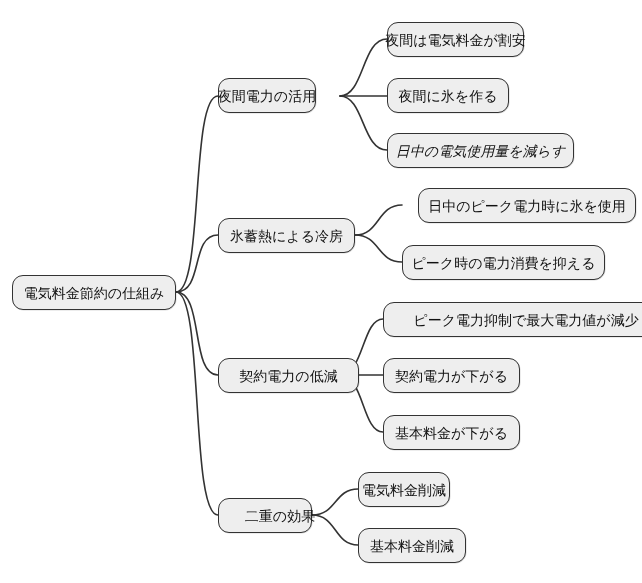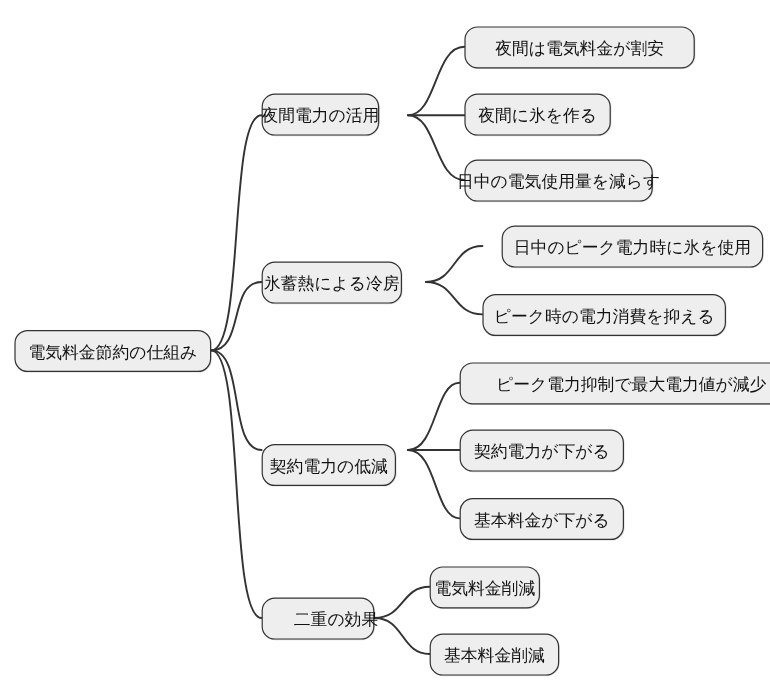--- a/index.html
+++ b/index.html
@@ -67,29 +67,29 @@
     <path d="M340,375 L383,375"></path>
     <path d="M340,375 C364,375 362,432 383,432"></path>
 
     <path d="M312,515 C337,515 334,489 358,489"></path>
     <path d="M312,515 C337,515 334,545 358,545"></path>
   </svg>
 
   <div class="node" style="left:12px;  top:275px; width:164px;">電気料金節約の仕組み</div>
 
   <div class="node" style="left:218px; top:78px;  width:98px;">夜間電力の活用</div>
-  <div class="node" style="left:387px; top:22px;  width:192px;">夜間は電気料金が割安</div>
+  <div class="node" style="left:387px; top:22px;  width:137px;">夜間は電気料金が割安</div>
   <div class="node" style="left:387px; top:78px;  width:122px;">夜間に氷を作る</div>
-  <div class="node" style="left:387px; top:133px; width:157px;">日中の電気使用量を減らす</div>
+  <div class="node" style="left:387px; top:133px; width:187px;font-style:italic;">日中の電気使用量を減らす</div>
 
-  <div class="node" style="left:218px; top:218px; width:117px;">氷蓄熱による冷房</div>
+  <div class="node" style="left:218px; top:218px; width:137px;">氷蓄熱による冷房</div>
   <div class="node" style="left:402px; top:188px; width:218px;margin-left:16px;">日中のピーク電力時に氷を使用</div>
   <div class="node" style="left:402px; top:245px; width:203px;">ピーク時の電力消費を抑える</div>
 
-  <div class="node" style="left:218px; top:358px; width:112px;margin-top:12px;">契約電力の低減</div>
+  <div class="node" style="left:218px; top:358px; width:141px;">契約電力の低減</div>
   <div class="node" style="left:383px; top:302px; width:286px;">ピーク電力抑制で最大電力値が減少</div>
   <div class="node" style="left:383px; top:358px; width:137px;">契約電力が下がる</div>
   <div class="node" style="left:383px; top:415px; width:137px;">基本料金が下がる</div>
 
   <div class="node" style="left:218px; top:498px; width:94px;padding-left:30px;">二重の効果</div>
   <div class="node" style="left:358px; top:472px; width:92px;">電気料金削減</div>
   <div class="node" style="left:358px; top:528px; width:108px;">基本料金削減</div>
 
 </div>
 

